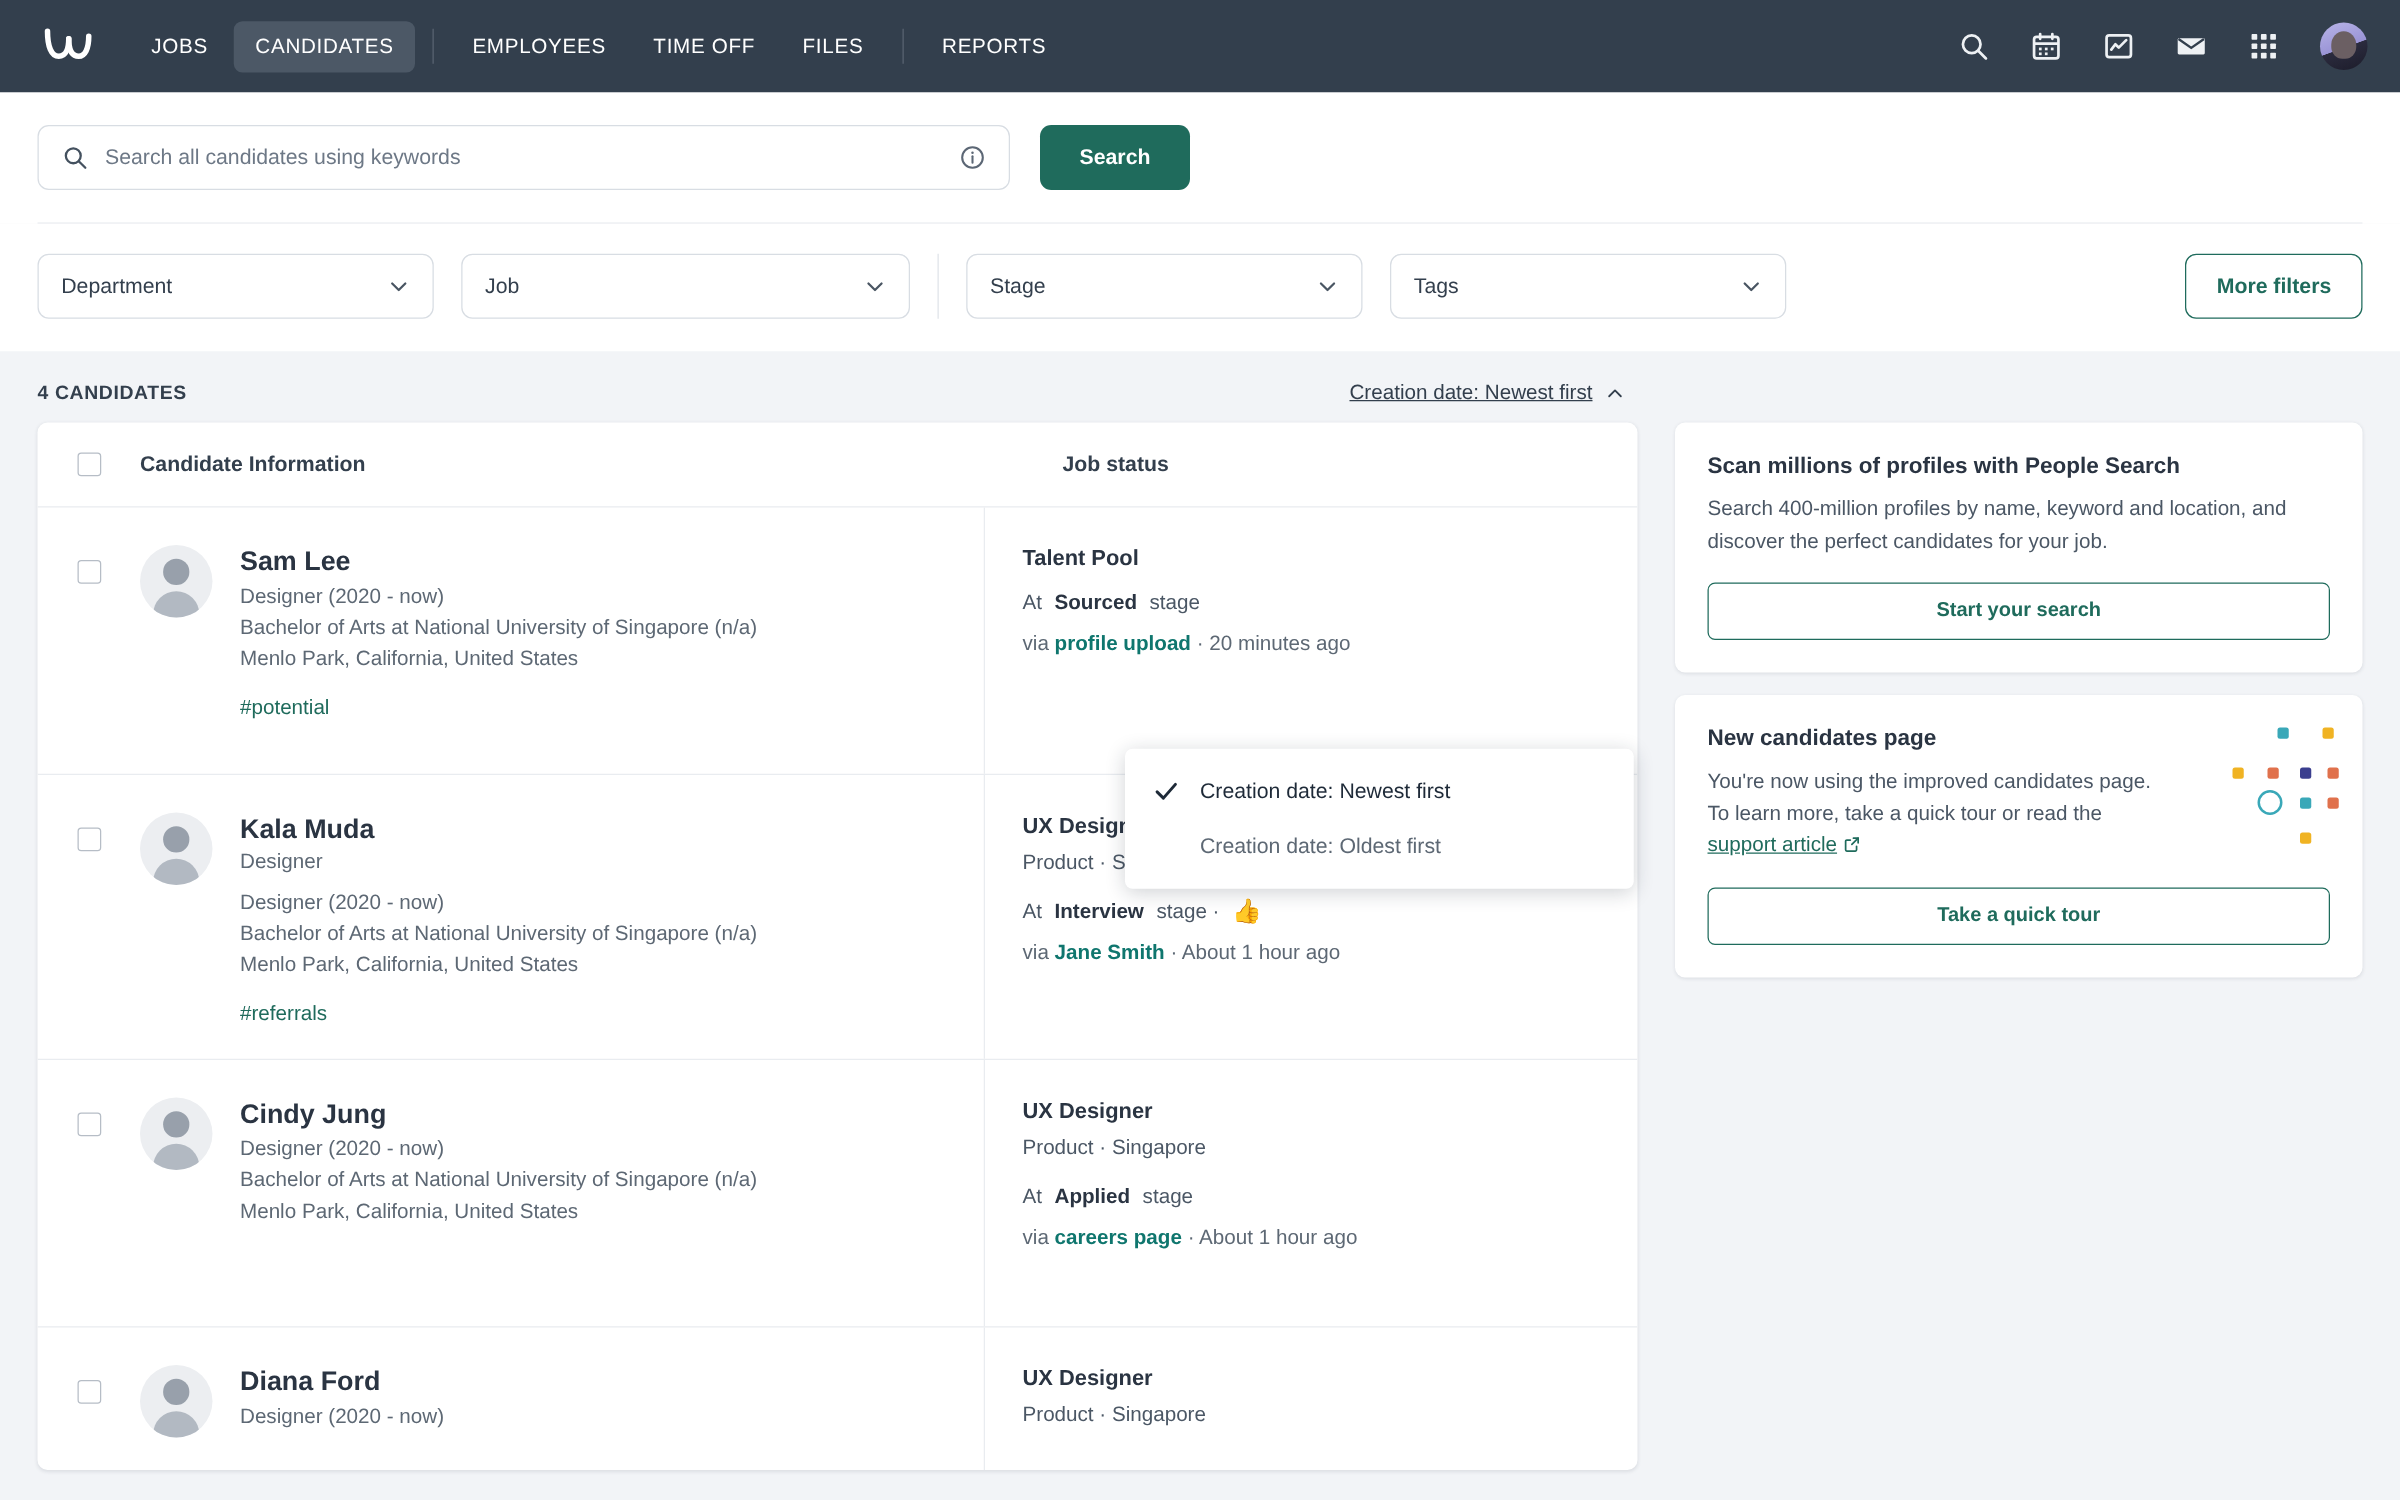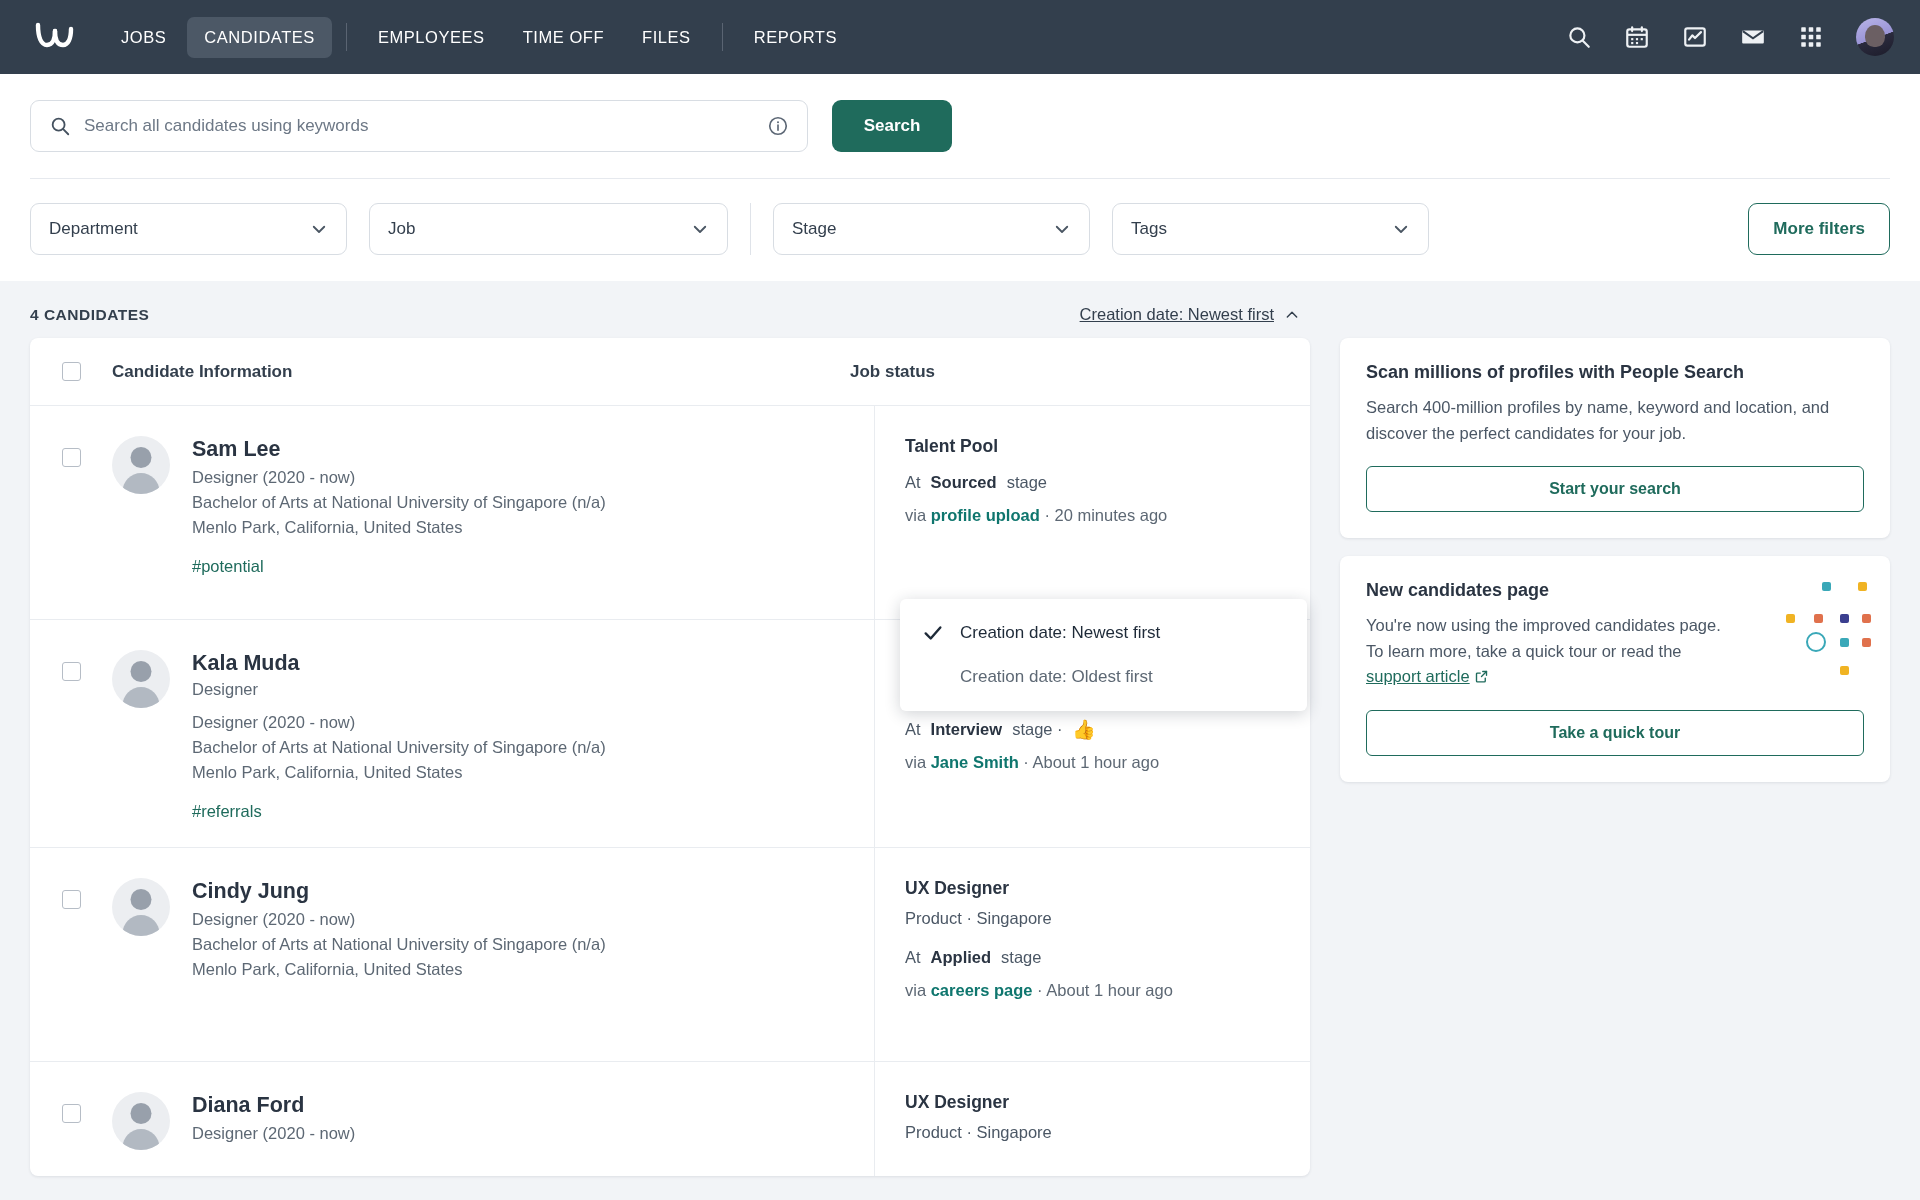--- a/index.html
+++ b/index.html
@@ -134,21 +134,21 @@
   }
   .avatar::after{
     content:""; position:absolute; left:50%; top:37px; transform:translateX(-50%);
     width:37px;height:30px;border-radius:19px 19px 0 0; background:#b2b9c2;
   }
   .cand-name { font-size: 21.5px; font-weight:700; color:#2a3442; line-height:1.25; }
   .cand-role { font-size: 16.5px; color:#5d6874; margin-top: 5px; }
   .cand-line { font-size: 16.5px; color:#5d6874; margin-top: 6px; }
   .tag { font-size: 16.5px; color:#1f6b5c; margin-top: 20px; }
 
-  .row-right { width: 436px; border-left:1px solid #e9ecf0; padding: 30px 0 26px 30px; }
+  .row-right { width: 523px; border-left:1px solid #e9ecf0; padding: 30px 0 26px 30px; }
   .job-title { font-size: 17.5px; font-weight:700; color:#2a3442; }
   .job-sub { font-size: 16.5px; color:#4b5765; margin-top: 10px; }
   .job-stage { font-size: 16.5px; color:#4b5765; margin-top: 12px; display:flex; align-items:center; gap:10px;}
   .job-stage b { color:#2a3442; font-weight:700; }
   .job-via { font-size: 16.5px; color:#5d6874; margin-top: 14px; }
   .job-via b { color:#0f766e; font-weight:700; }
   .thumb { font-size: 19px; line-height:1; }
 
   
   .side { flex:1; display:flex; flex-direction:column; gap: 18px; }

